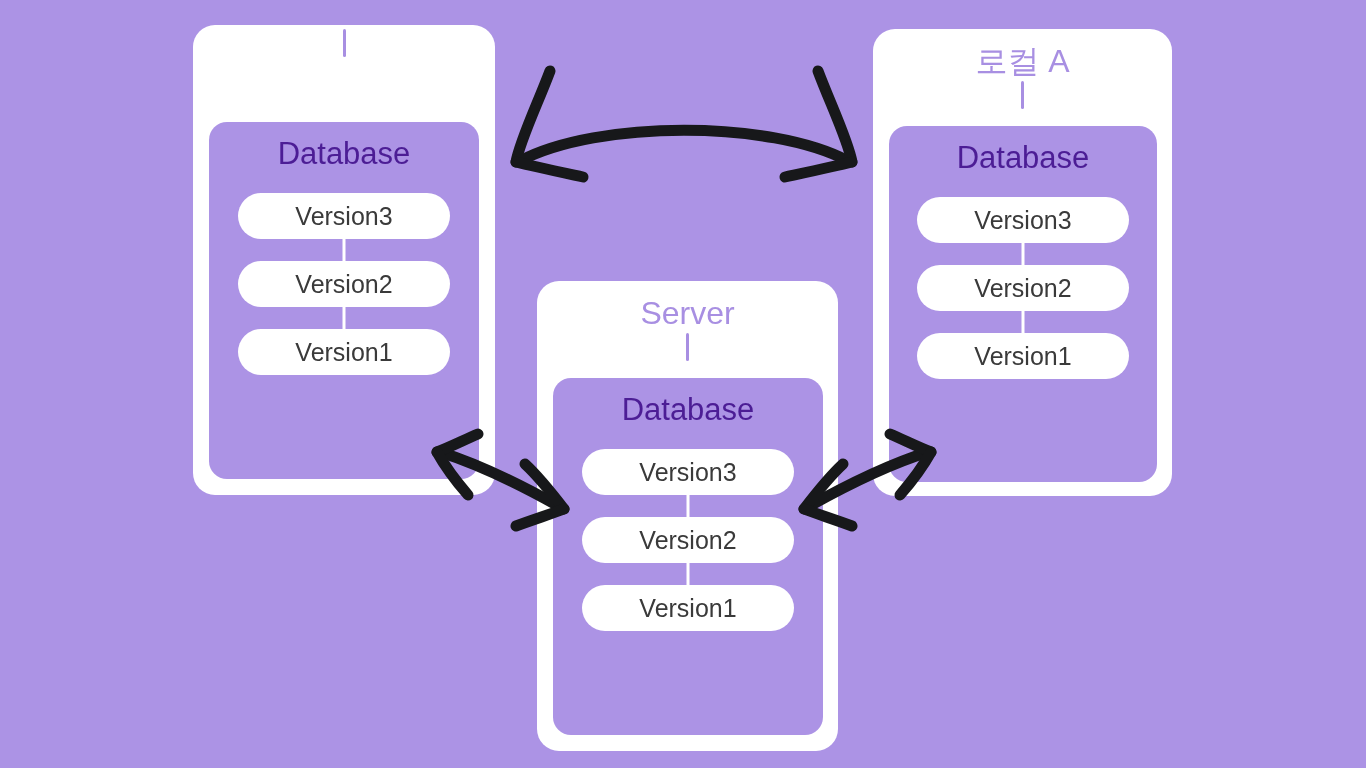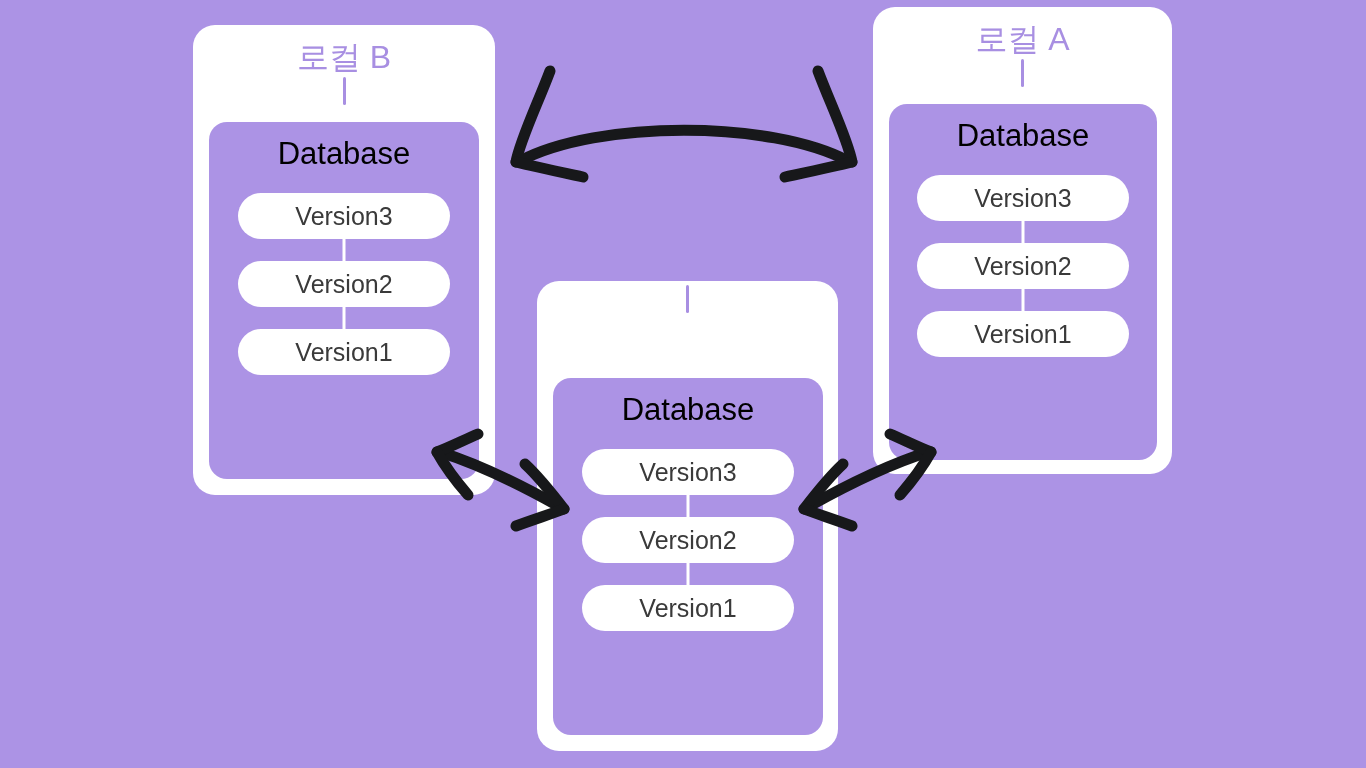--- a/index.html
+++ b/index.html
@@ -23,21 +23,21 @@
 
   
   .node-card {
     position: absolute;
     background: #ffffff;
     border-radius: 22px;
     box-sizing: border-box;
   }
 
   #node-local-b { left: 193px;  top: 25px;  width: 302px; height: 470px; }
-  #node-local-a { left: 873px;  top: 7px;  width: 299px; height: 467px; }
+  #node-local-a { left: 873px;  top: 29px;  width: 299px; height: 467px; }
   #node-server  { left: 537px;  top: 281px; width: 301px; height: 470px; }
 
   .node-title {
     text-align: center;
     color: #a88fe2;
     font-weight: 400;
     line-height: 1;
     white-space: nowrap;
   }
   #node-local-b .node-title,
@@ -59,21 +59,21 @@
     background: #ac93e5;
     border-radius: 18px;
     box-sizing: border-box;
   }
   #node-local-b .db-card { left: 16px; top: 97px; width: 270px; height: 357px; }
   #node-local-a .db-card { left: 16px; top: 97px; width: 268px; height: 356px; }
   #node-server  .db-card { left: 16px; top: 97px; width: 270px; height: 357px; }
 
   .db-title {
     text-align: center;
-    color: #000000;
+    color: #4c1d95;
     font-size: 31px;
     font-weight: 400;
     line-height: 1;
     padding-top: 16px;
     white-space: nowrap;
   }
 
   
   .version-stack {
     position: relative;
@@ -126,21 +126,20 @@
     stroke-linecap: round;
     stroke-linejoin: round;
   }
 </style>
 </head>
 <body>
 
 <div id="stage">
 
   <div class="node-card" id="node-local-b">
-    <div class="node-title">로컬 B</div>
     <span class="node-tick" aria-label="|"></span>
 
     <div class="db-card">
       <div class="db-title">Database</div>
 
       <div class="version-stack">
         <span class="version-connector"></span>
         <div class="version-pill">Version3</div>
         <div class="version-pill">Version2</div>
         <div class="version-pill">Version1</div>
@@ -158,20 +157,21 @@
       <div class="version-stack">
         <span class="version-connector"></span>
         <div class="version-pill">Version3</div>
         <div class="version-pill">Version2</div>
         <div class="version-pill">Version1</div>
       </div>
     </div>
   </div>
 
   <div class="node-card" id="node-server">
+    <div class="node-title">Server</div>
     <span class="node-tick" aria-label="|"></span>
 
     <div class="db-card">
       <div class="db-title">Database</div>
 
       <div class="version-stack">
         <span class="version-connector"></span>
         <div class="version-pill">Version3</div>
         <div class="version-pill">Version2</div>
         <div class="version-pill">Version1</div>

